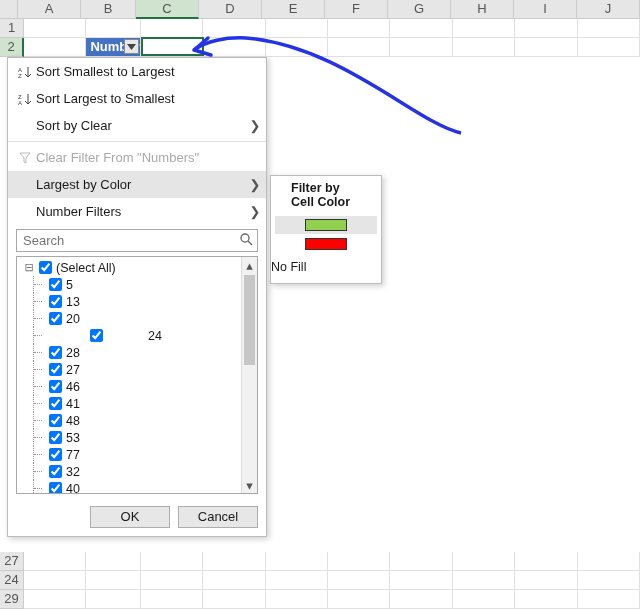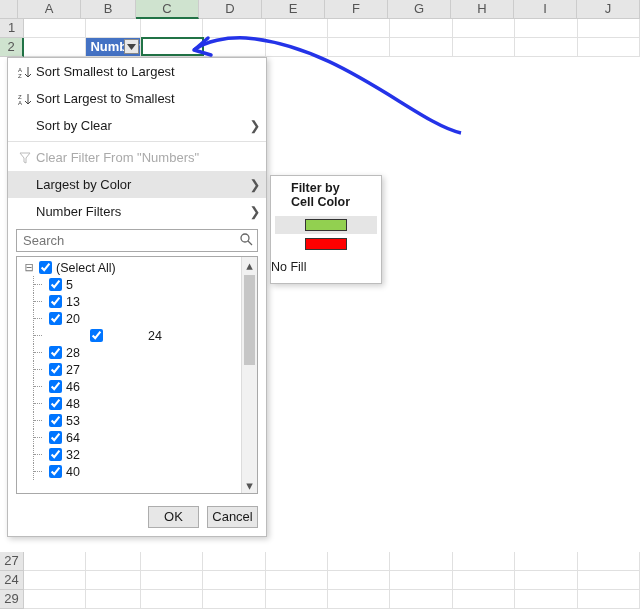--- a/index.html
+++ b/index.html
@@ -170,21 +170,21 @@
     position:absolute; left:2px; right:2px;
     top:18px; height:90px;
     background:#c6c6c6;
   }
   .menu .btns {
     display:flex; justify-content:flex-end; gap:8px;
     padding: 6px 8px 8px;
     border-top: 0;
   }
   .menu .btn {
-    width: 51px; height:22px;
+    width: 80px; height:22px;
     border:1px solid #adadad;
     background:#e7e7e7;
     font:inherit; text-align:center;
     line-height:20px;
   }
   
   .submenu {
     position: absolute;
     top: 175px; left: 270px;
     width: 112px;
@@ -436,35 +436,42 @@
             <span style="position: absolute; top: 8px; left: 0px; width: 8px; border-top: 1px dotted rgb(153, 153, 153);"></span>
           </span>
           <input type="checkbox" checked="" style="">
           <span>46</span>
         </div>
         <div class="li" style="padding-left: 10px;">
           <span class="tree" style="border-left: 1px dotted rgb(153, 153, 153); height: 17px; position: relative;">
             <span style="position: absolute; top: 8px; left: 0px; width: 8px; border-top: 1px dotted rgb(153, 153, 153);"></span>
           </span>
           <input type="checkbox" checked="" style="">
+          <span>41</span>
+        </div>
+        <div class="li" style="padding-left: 10px;">
+          <span class="tree" style="border-left: 1px dotted rgb(153, 153, 153); height: 17px; position: relative;">
+            <span style="position: absolute; top: 8px; left: 0px; width: 8px; border-top: 1px dotted rgb(153, 153, 153);"></span>
+          </span>
+          <input type="checkbox" checked="" style="">
           <span>48</span>
         </div>
         <div class="li" style="padding-left: 10px;">
           <span class="tree" style="border-left: 1px dotted rgb(153, 153, 153); height: 17px; position: relative;">
             <span style="position: absolute; top: 8px; left: 0px; width: 8px; border-top: 1px dotted rgb(153, 153, 153);"></span>
           </span>
           <input type="checkbox" checked="" style="">
           <span>53</span>
         </div>
         <div class="li" style="padding-left: 10px;">
           <span class="tree" style="border-left: 1px dotted rgb(153, 153, 153); height: 17px; position: relative;">
             <span style="position: absolute; top: 8px; left: 0px; width: 8px; border-top: 1px dotted rgb(153, 153, 153);"></span>
           </span>
           <input type="checkbox" checked="" style="">
-          <span>64</span>
+          <span>77</span>
         </div>
         <div class="li" style="padding-left: 10px;">
           <span class="tree" style="border-left: 1px dotted rgb(153, 153, 153); height: 17px; position: relative;">
             <span style="position: absolute; top: 8px; left: 0px; width: 8px; border-top: 1px dotted rgb(153, 153, 153);"></span>
           </span>
           <input type="checkbox" checked="" style="">
           <span>32</span>
         </div>
         <div class="li" style="padding-left: 10px;">
           <span class="tree" style="border-left: 1px dotted rgb(153, 153, 153); height: 17px; position: relative;">

